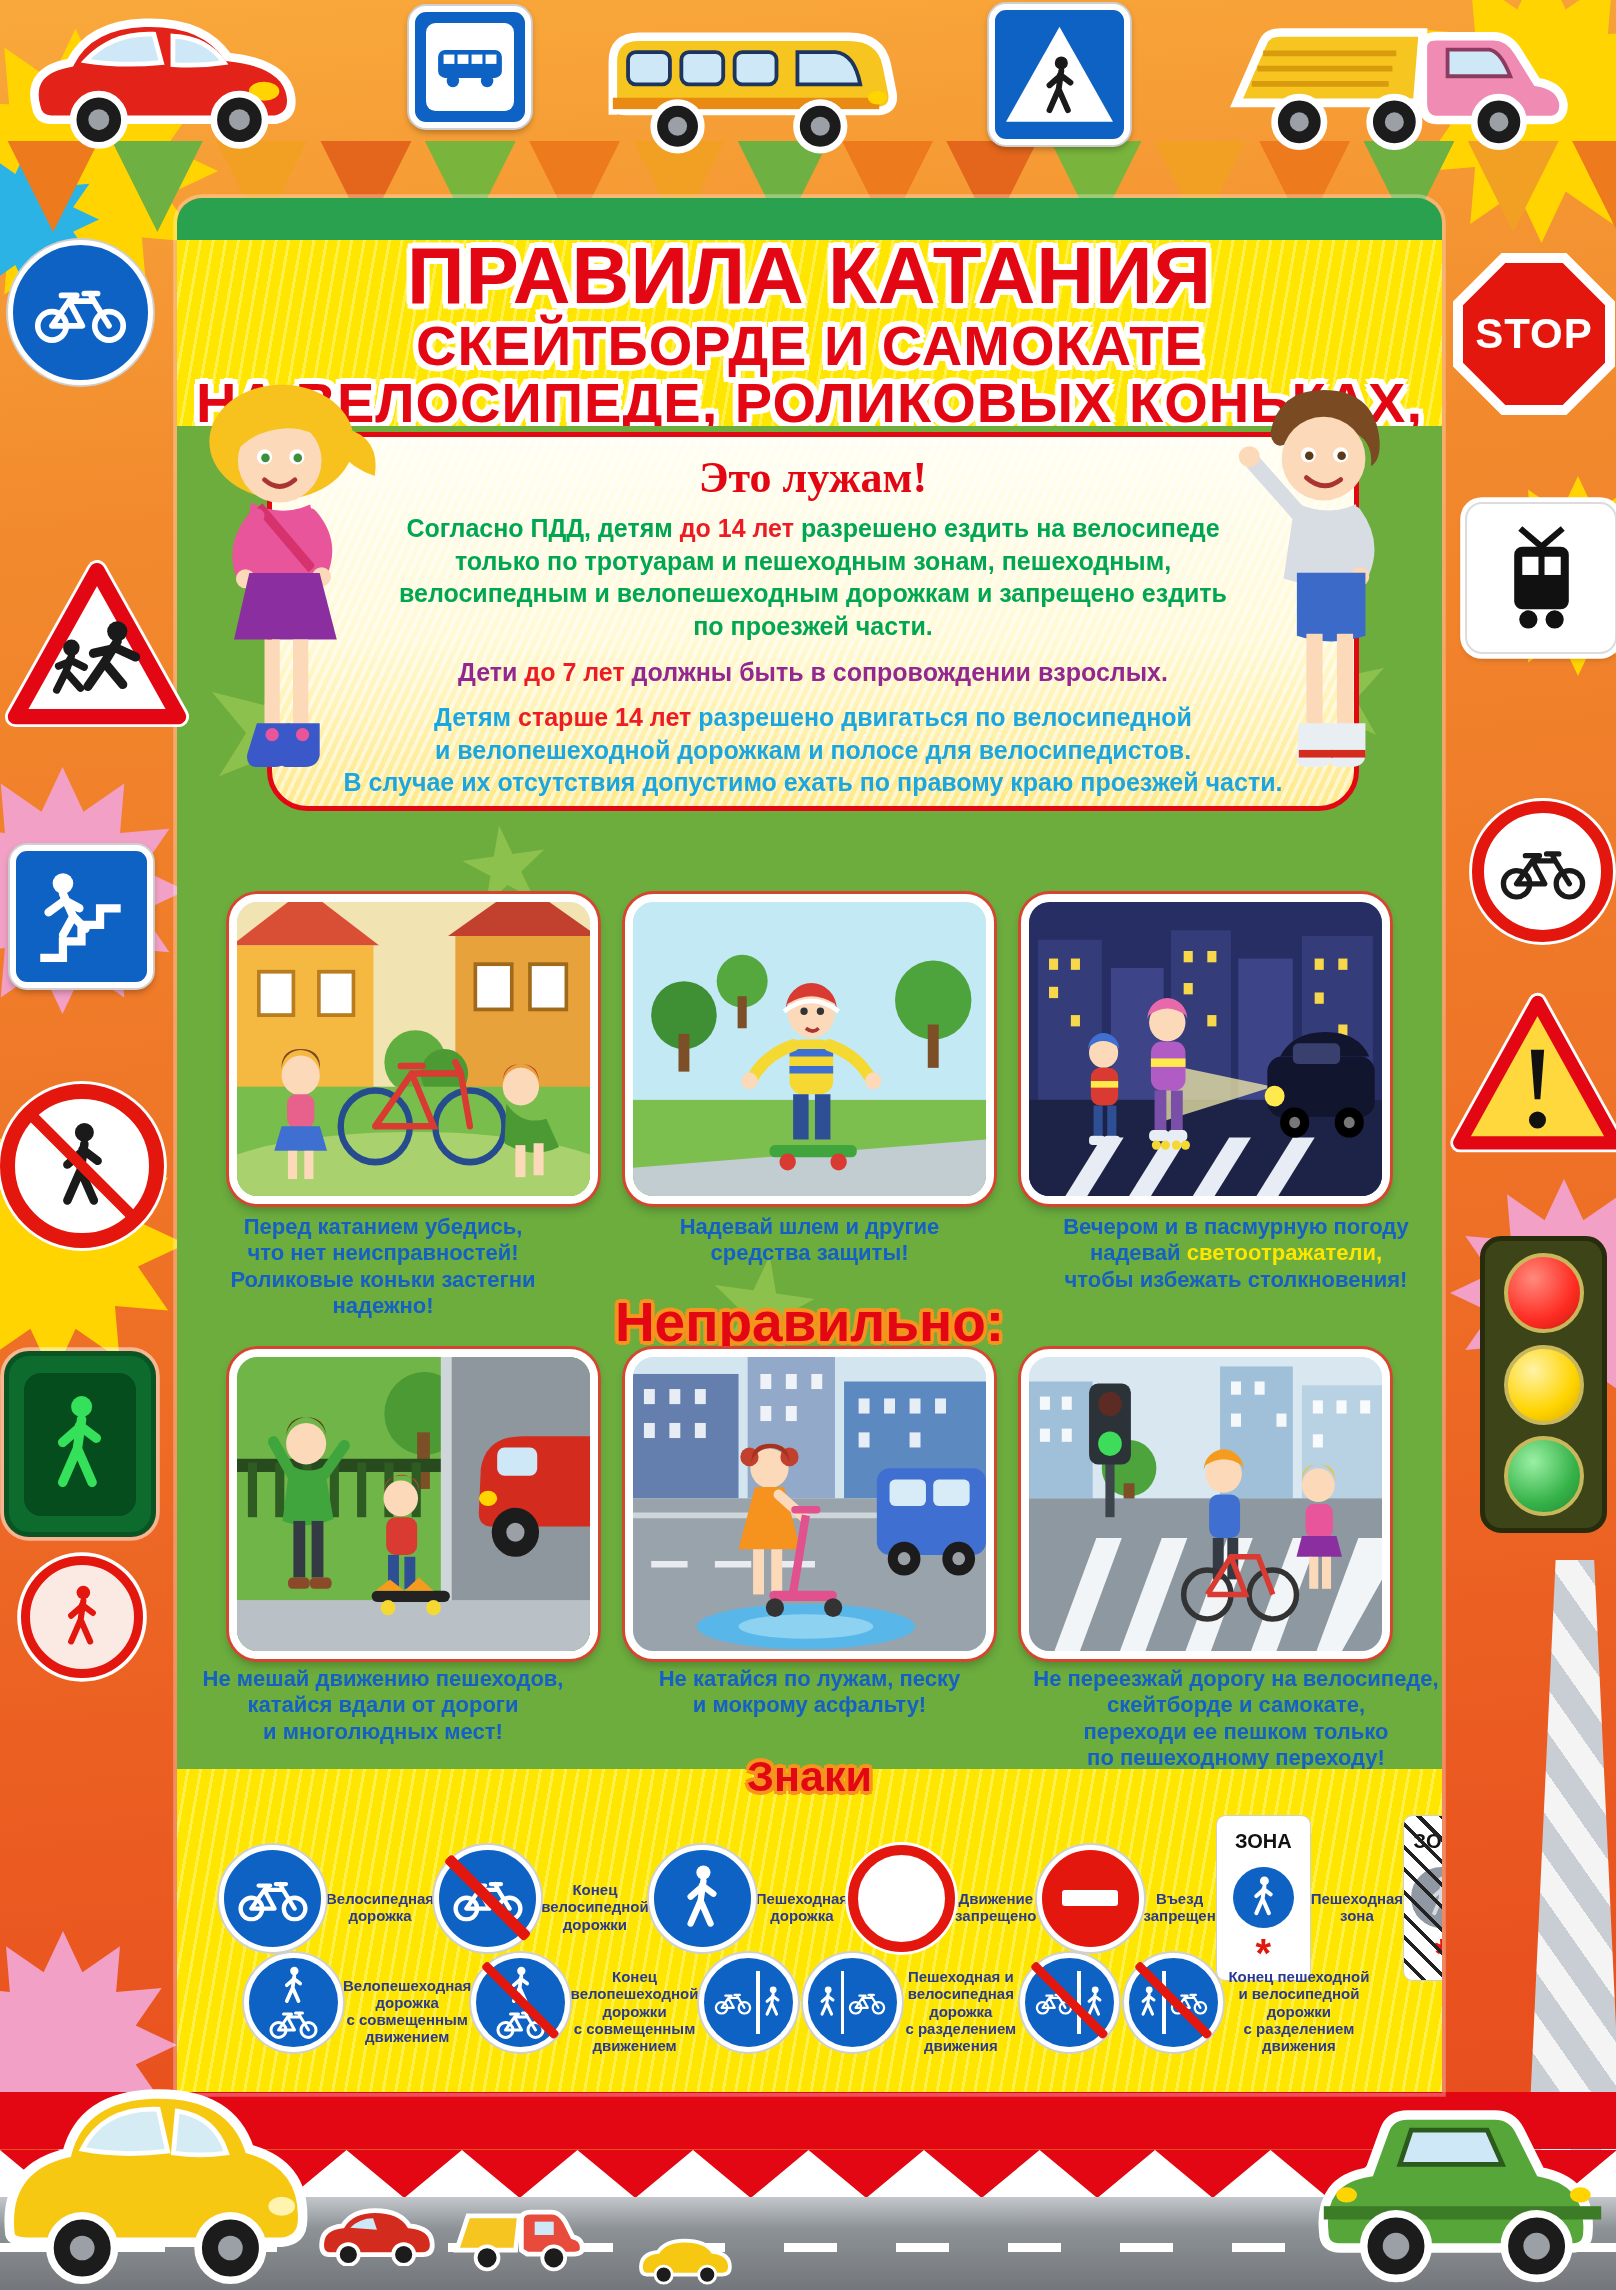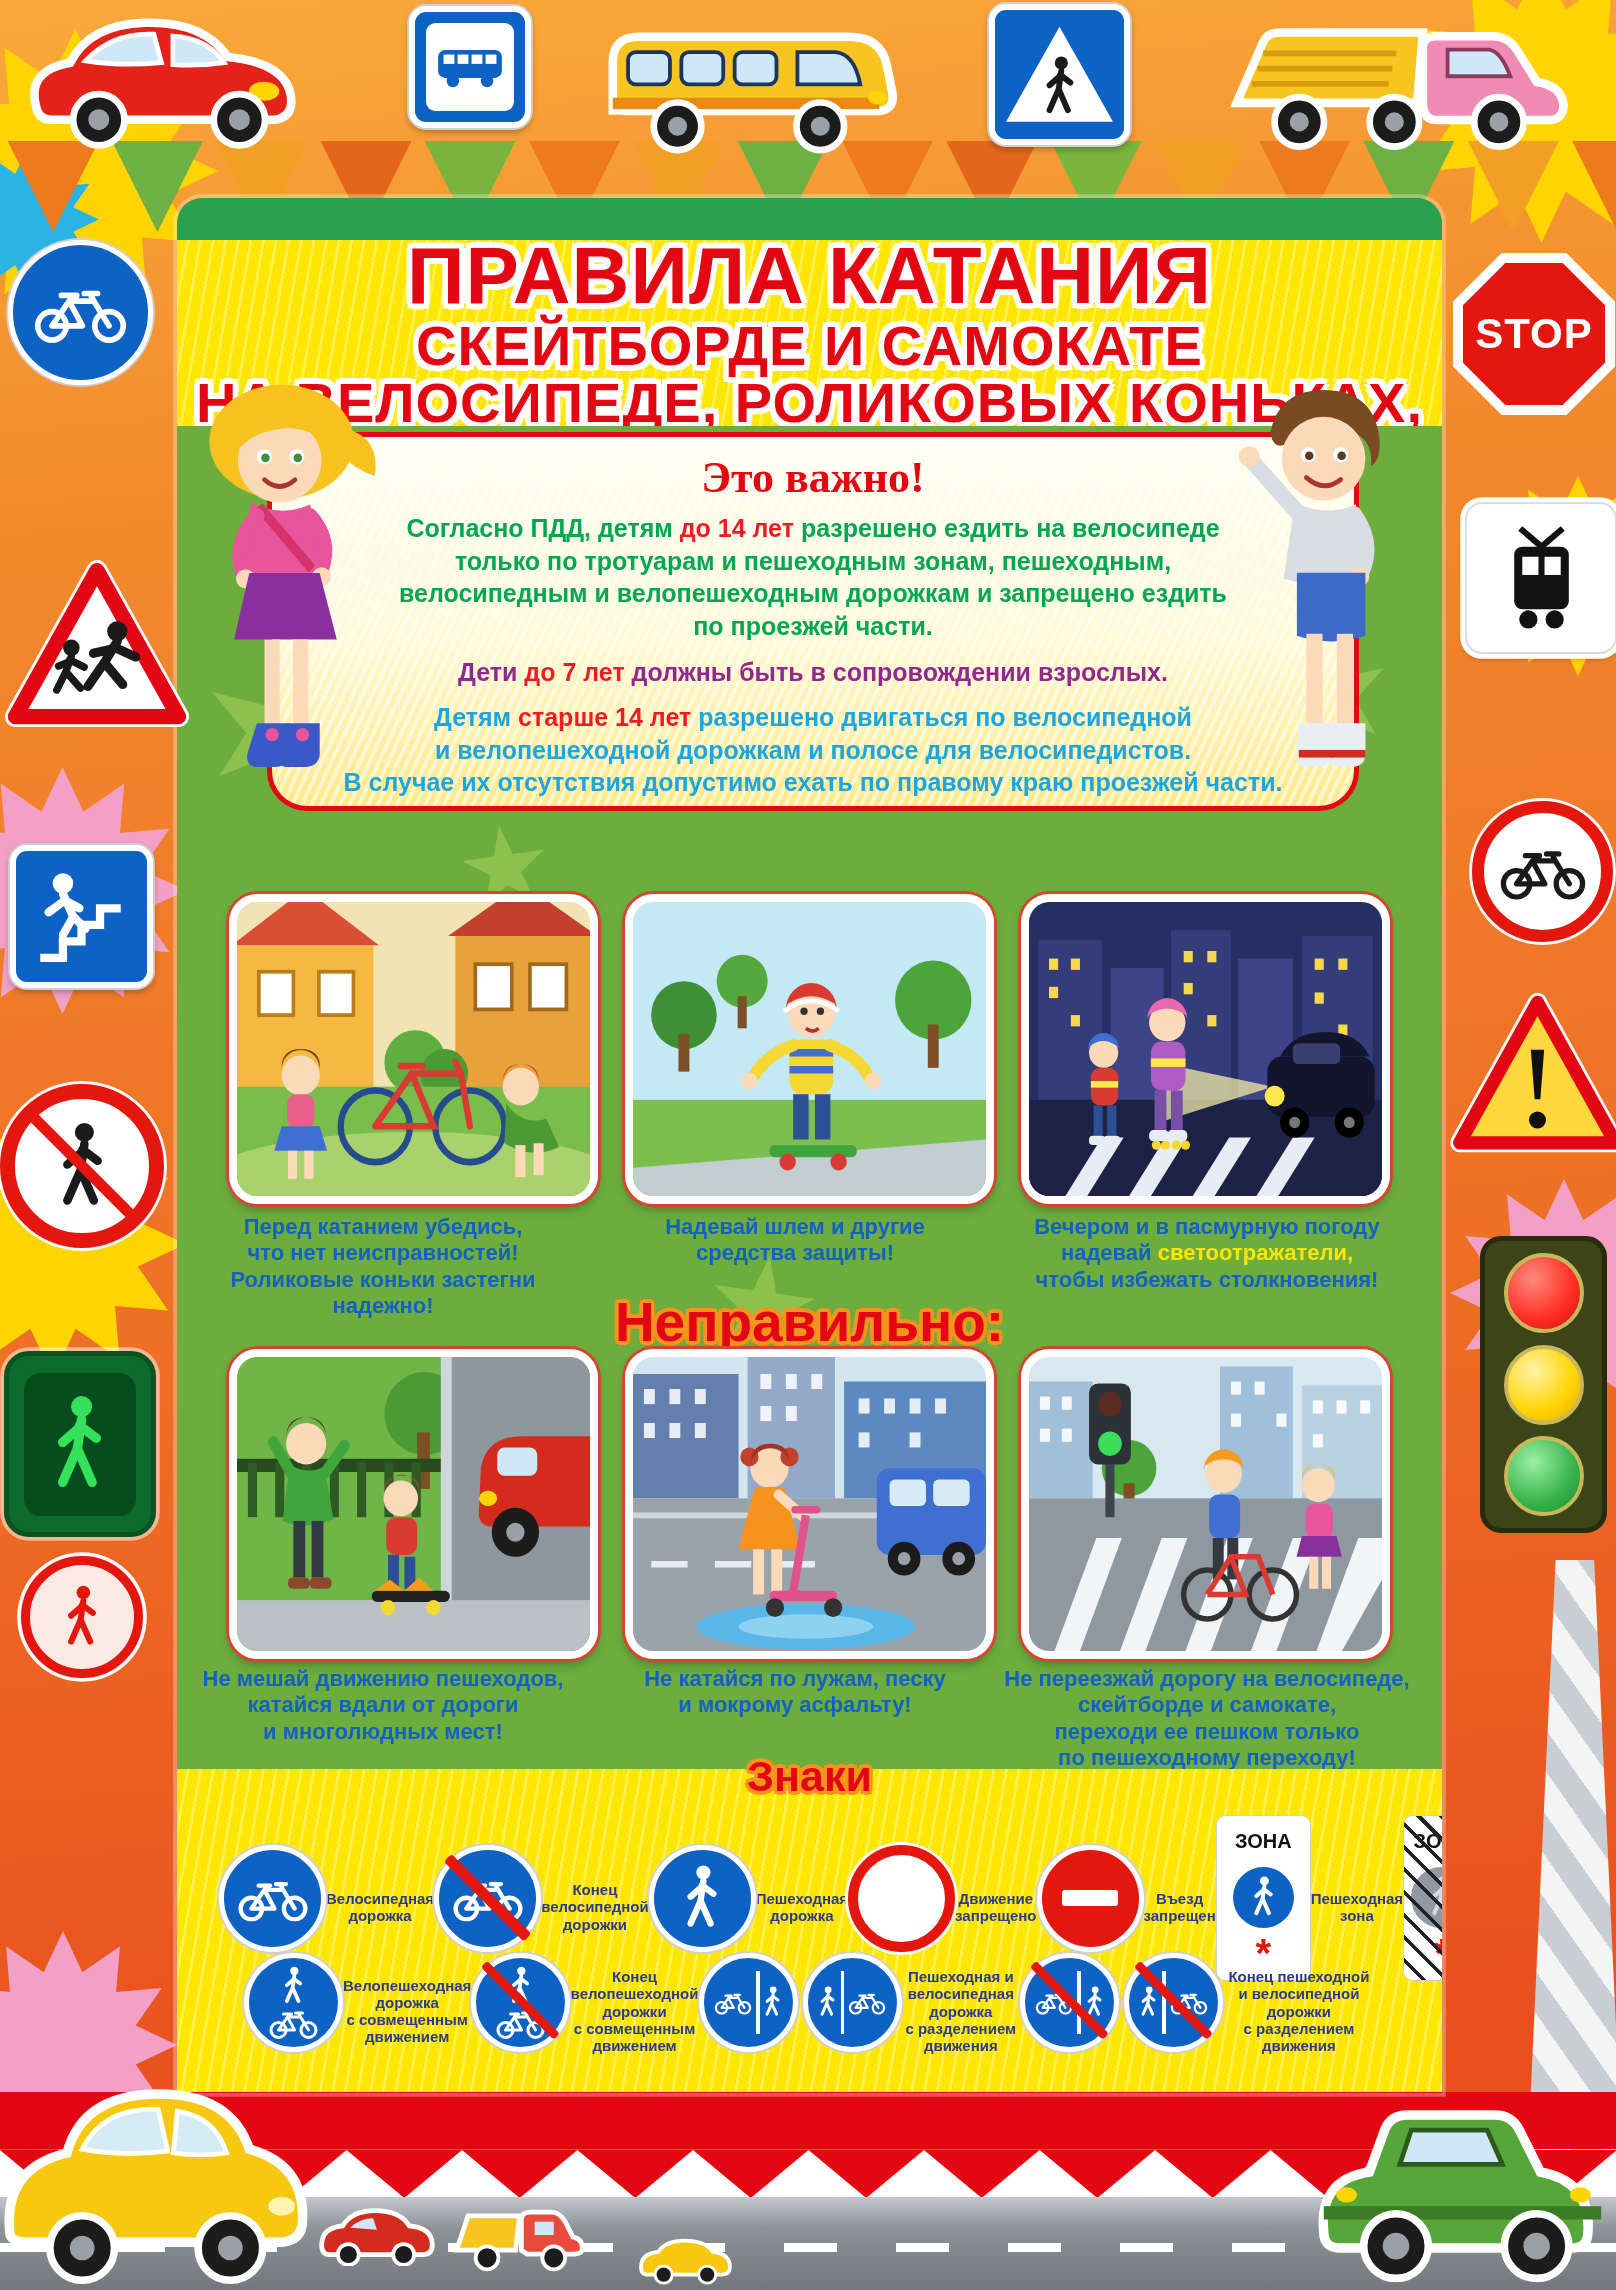--- a/index.html
+++ b/index.html
@@ -31,21 +31,21 @@
   .pg{color:#00a651;} .pp{color:#92278f;} .pb{color:#1ca6df;} .hl-red{color:#ed1c24;}
   .hl-yellow{color:#ffe600;}
   
   .sec-h{position:absolute;left:0;width:100%;text-align:center;font-weight:bold;color:#e30613;font-size:55px;
     text-shadow:-2.9px -2.9px 0 #f7941d,2.9px -2.9px 0 #f7941d,-2.9px 2.9px 0 #f7941d,2.9px 2.9px 0 #f7941d,-3.8px 0 0 #f7941d,3.8px 0 0 #f7941d,0 -3.8px 0 #f7941d,0 3.8px 0 #f7941d;}
   
   .cards{position:absolute;left:52px;display:flex;gap:27px;}
   .card{width:369px;height:310px;border-radius:28.5px;border:8.6px solid #fff;box-sizing:border-box;
     overflow:hidden;box-shadow:0 0 0 2.9px #d6452f,0 5.7px 9.5px rgba(0,0,0,.25);background:#cfe8f7;}
   .scene{width:100%;height:100%;display:block;}
-  .cap-row{position:absolute;left:0;width:100%;display:flex;justify-content:flex-start;}
+  .cap-row{position:absolute;left:0;width:100%;display:flex;justify-content:space-between;}
   .cap{width:412px;text-align:center;font-weight:bold;font-size:22px;line-height:1.2;color:#1460c4;white-space:pre-line;}
   
   .sgn{display:flex;flex-direction:row;align-items:center;}
   .lbl{font-weight:bold;font-size:15px;line-height:1.15;color:#2b3a8f;text-align:center;white-space:pre-line;margin-top:18px;}
   .c{border-radius:50%;box-sizing:border-box;display:flex;align-items:center;justify-content:center;position:relative;flex-shrink:0;}
   .c-blue{background:#0e62c3;border:5.7px solid #fff;box-shadow:0 0 0 1.9px #cfcfcf;color:#fff;}
   .c-proh{background:#fff;border-style:solid;border-color:#e3170d;box-shadow:0 0 0 2.9px #fff;color:#1a1a1a;}
   .c-red{background:#e3170d;border:5.7px solid #fff;box-shadow:0 0 0 1.9px #cfcfcf;}
   .bar{width:58%;height:16px;background:#fff;border-radius:2.9px;}
   .slash{position:absolute;left:-8%;top:calc(50% - 5.7px);width:116%;height:11.4px;background:#e3170d;transform:rotate(45deg);border-radius:3.8px;}
@@ -355,21 +355,21 @@
 
     <div class="content">
       <div class="star" style="left:25px;top:232px;width:143px;height:143px;transform:rotate(14deg)"></div>
       <div class="star" style="right:51px;top:213px;width:114px;height:114px;transform:rotate(-12deg)"></div>
       <div class="star" style="left:533px;top:829px;width:105px;height:105px;transform:rotate(8deg)"></div>
       <div class="star" style="left:46px;top:1084px;width:152px;height:152px;transform:rotate(20deg)"></div>
       <div class="star" style="right:63px;top:1056px;width:133px;height:133px;transform:rotate(-20deg)"></div>
       <div class="star" style="left:285px;top:399px;width:86px;height:86px;transform:rotate(-8deg)"></div>
 
       <div class="imp-box">
-        <div class="imp-h">Это важно!</div>
+        <div class="imp-h">Это лужам!</div>
         <p class="imp-p pg"><span>Согласно ПДД, детям </span><span class="hl-red">до 14 лет</span><span> разрешено ездить на велосипеде
 только по тротуарам и пешеходным зонам, пешеходным,
 велосипедным и велопешеходным дорожкам и запрещено ездить
 по проезжей части.</span></p>
         <p class="imp-p pp"><span>Дети </span><span class="hl-red">до 7 лет</span><span> должны быть в сопровождении взрослых.</span></p>
         <p class="imp-p pb"><span>Детям </span><span class="hl-red">старше 14 лет</span><span> разрешено двигаться по велосипедной
 и велопешеходной дорожкам и полосе для велосипедистов.
 В случае их отсутствия допустимо ехать по правому краю проезжей части.</span></p>
       </div>
 

